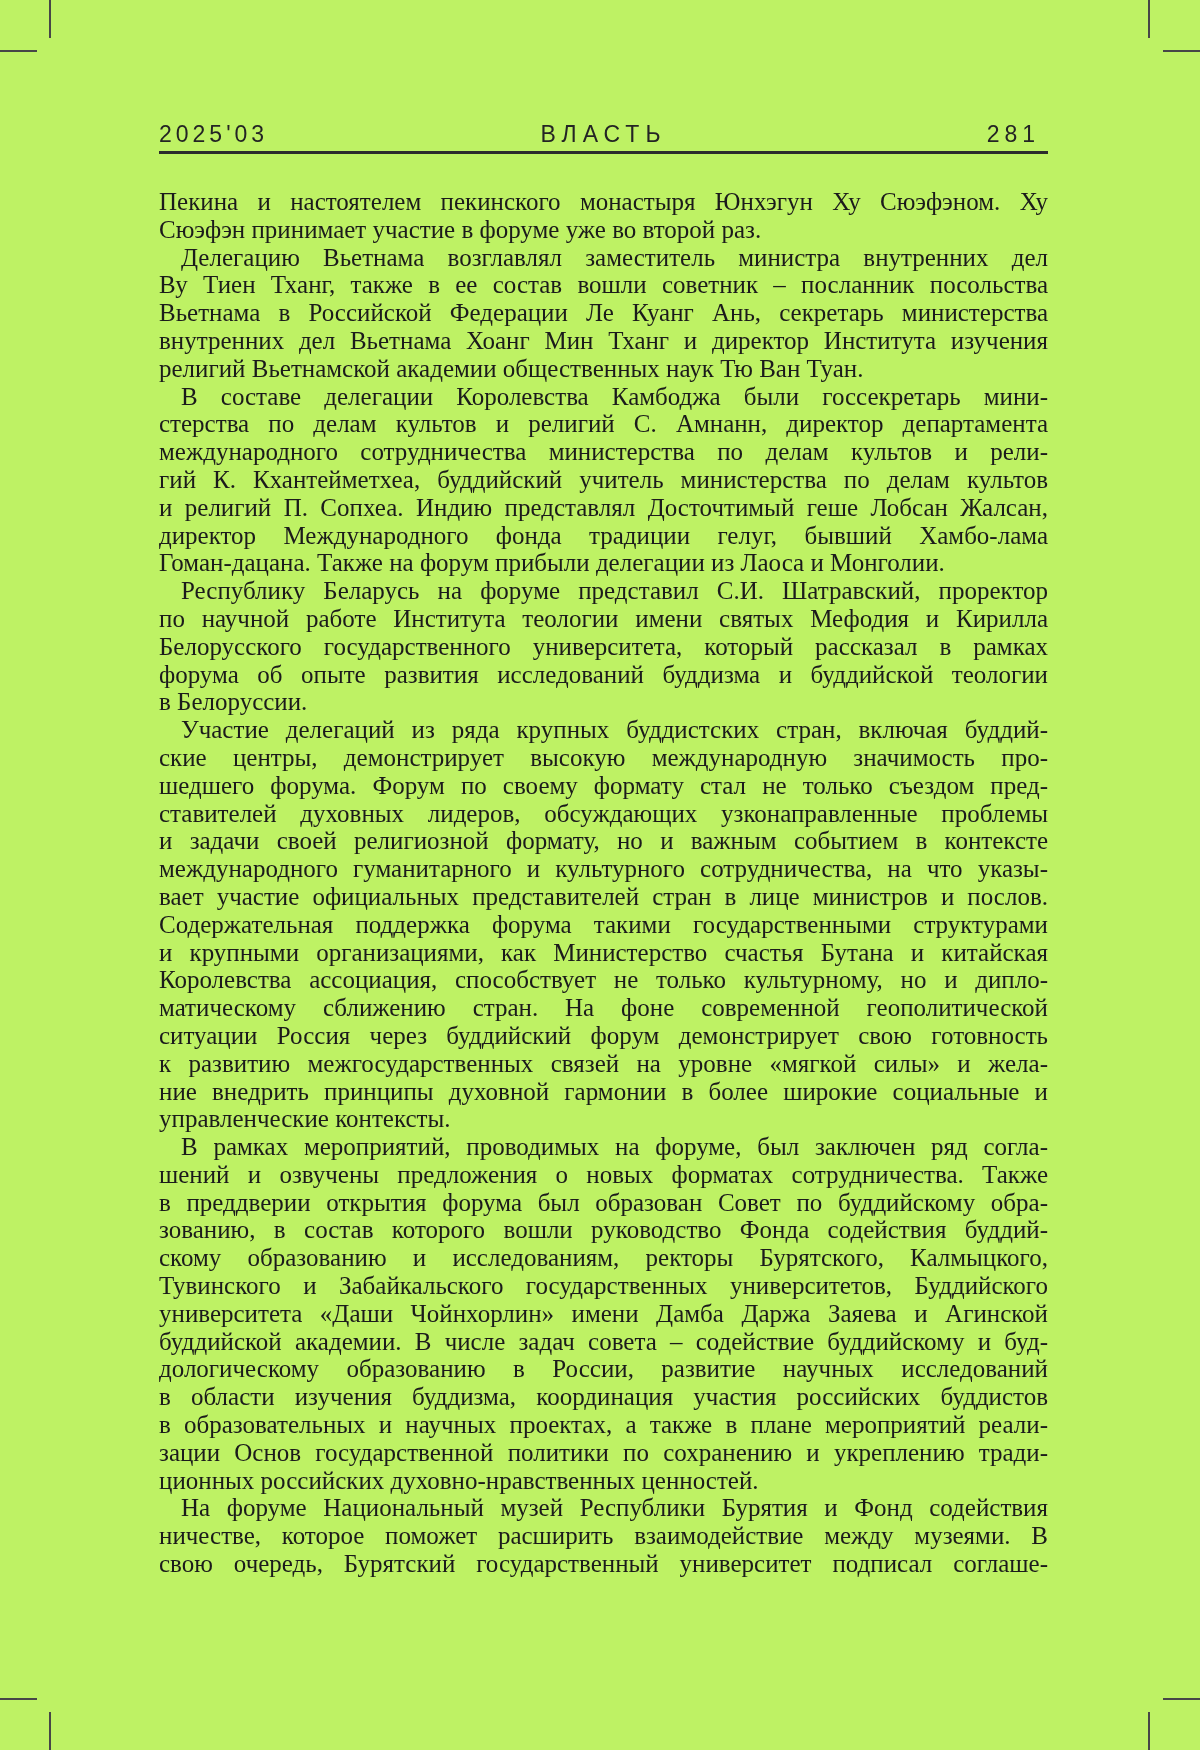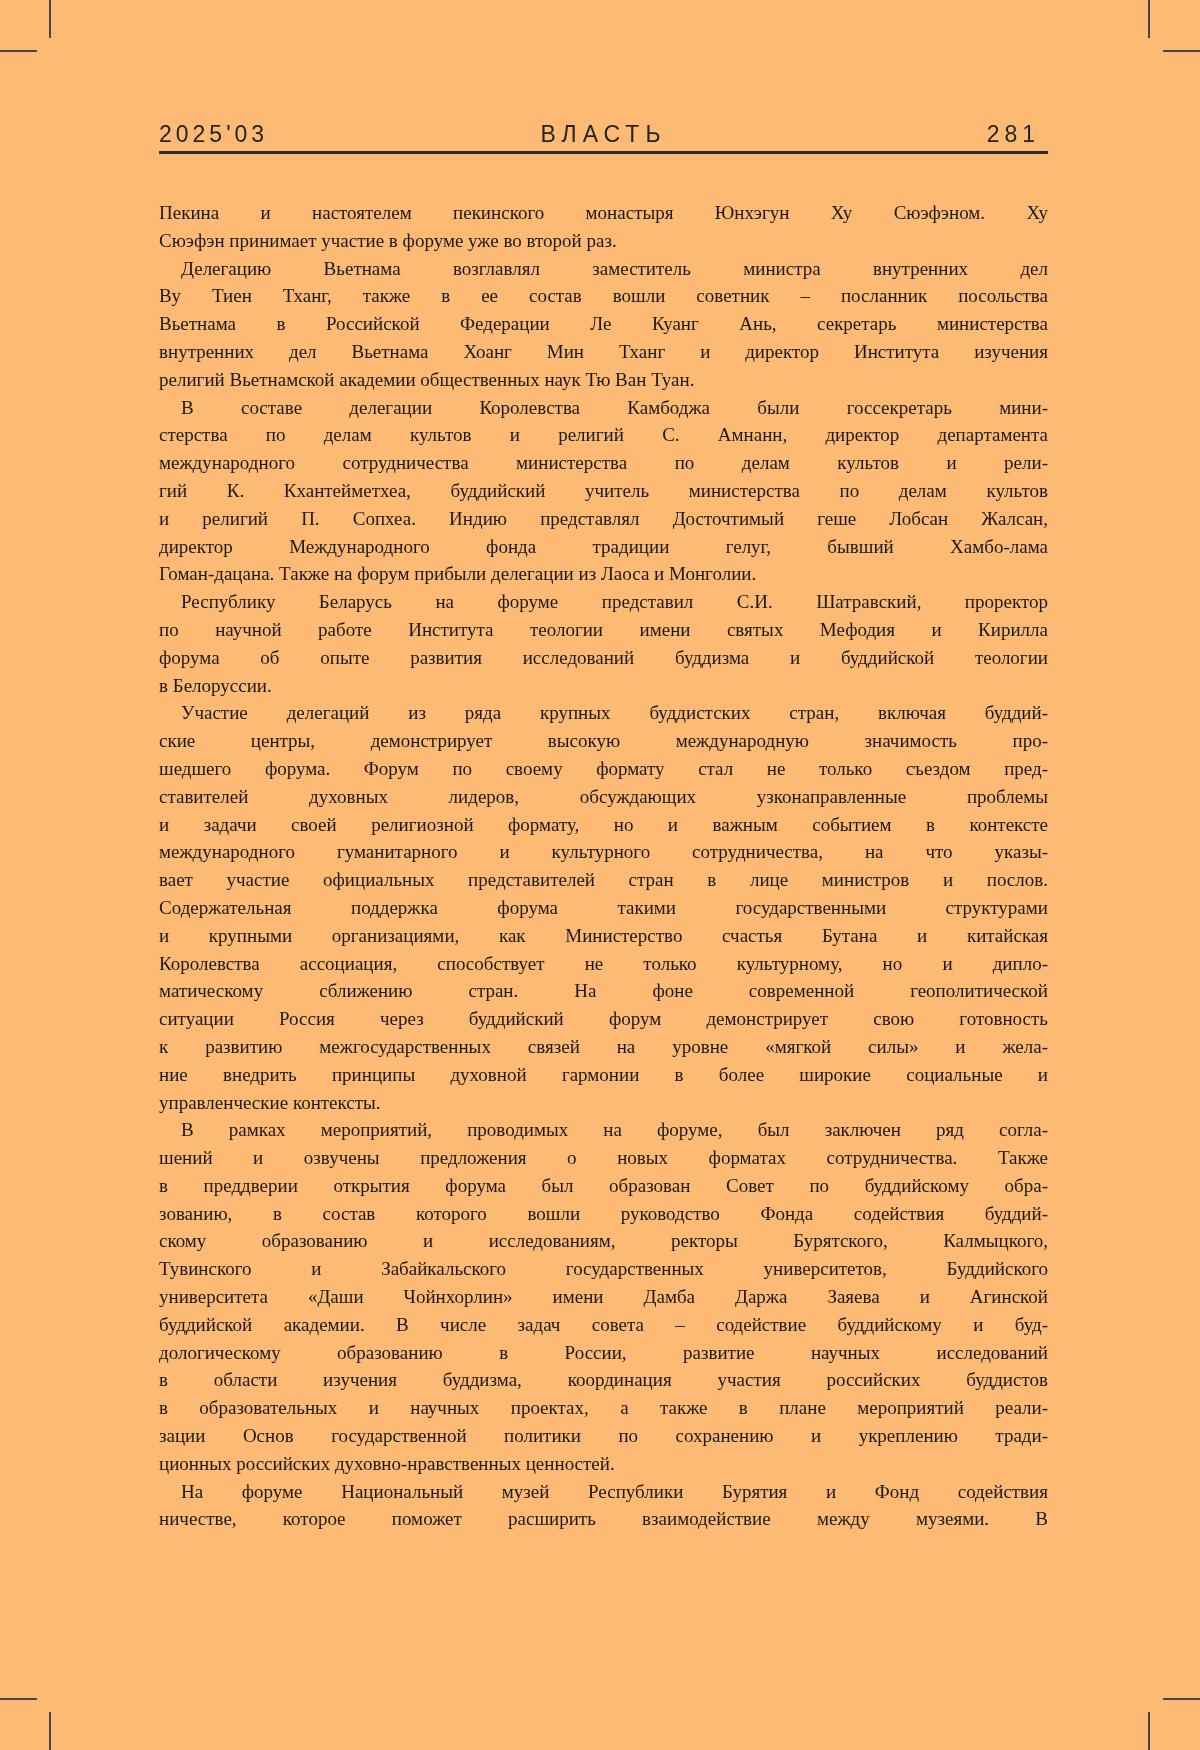--- a/index.html
+++ b/index.html
@@ -4,21 +4,21 @@
 <style>
   html, body {
     margin: 0;
     padding: 0;
     background: #ffffff;
   }
   .page {
     position: relative;
     width: 1200px;
     height: 1750px;
-    background: #fdba74;
+    background: #bef264;
     overflow: hidden;
     font-family: "Liberation Serif", serif;
   }
 
   
   .crop {
     position: absolute;
     background: #474747;
   }
   .crop.tl-v { left: 49px;   top: 0;       width: 2px;  height: 38px; }
@@ -68,23 +68,23 @@
     top: 151px;
     width: 889px;
     height: 3px;
     background: #2c2c2c;
   }
 
   
   .article-body {
     position: absolute;
     left: 159px;
-    top: 199px;
+    top: 188px;
     width: 889px;
-    font-size: 19px;
+    font-size: 25px;
     line-height: 27.8px;
     color: #1b1b1b;
   }
   .line {
     text-align: justify;
     text-align-last: justify;
     white-space: normal;
   }
   .line.para-end {
     text-align-last: left;
@@ -124,20 +124,21 @@
       <div class="line para-end">религий Вьетнамской академии общественных наук Тю Ван Туан.</div>
       <div class="line indent">В составе делегации Королевства Камбоджа были госсекретарь мини-</div>
       <div class="line">стерства по делам культов и религий С. Амнанн, директор департамента</div>
       <div class="line">международного сотрудничества министерства по делам культов и рели-</div>
       <div class="line">гий К. Кхантейметхеа, буддийский учитель министерства по делам культов</div>
       <div class="line">и религий П. Сопхеа. Индию представлял Досточтимый геше Лобсан Жалсан,</div>
       <div class="line">директор Международного фонда традиции гелуг, бывший Хамбо-лама</div>
       <div class="line para-end">Гоман-дацана. Также на форум прибыли делегации из Лаоса и Монголии.</div>
       <div class="line indent">Республику Беларусь на форуме представил С.И. Шатравский, проректор</div>
       <div class="line">по научной работе Института теологии имени святых Мефодия и Кирилла</div>
+      <div class="line">Белорусского государственного университета, который рассказал в рамках</div>
       <div class="line">форума об опыте развития исследований буддизма и буддийской теологии</div>
       <div class="line para-end">в Белоруссии.</div>
       <div class="line indent">Участие делегаций из ряда крупных буддистских стран, включая буддий-</div>
       <div class="line">ские центры, демонстрирует высокую международную значимость про-</div>
       <div class="line">шедшего форума. Форум по своему формату стал не только съездом пред-</div>
       <div class="line">ставителей духовных лидеров, обсуждающих узконаправленные проблемы</div>
       <div class="line">и задачи своей религиозной формату, но и важным событием в контексте</div>
       <div class="line">международного гуманитарного и культурного сотрудничества, на что указы-</div>
       <div class="line">вает участие официальных представителей стран в лице министров и послов.</div>
       <div class="line">Содержательная поддержка форума такими государственными структурами</div>
@@ -156,15 +157,16 @@
       <div class="line">Тувинского и Забайкальского государственных университетов, Буддийского</div>
       <div class="line">университета «Даши Чойнхорлин» имени Дамба Даржа Заяева и Агинской</div>
       <div class="line">буддийской академии. В числе задач совета – содействие буддийскому и буд-</div>
       <div class="line">дологическому образованию в России, развитие научных исследований</div>
       <div class="line">в области изучения буддизма, координация участия российских буддистов</div>
       <div class="line">в образовательных и научных проектах, а также в плане мероприятий реали-</div>
       <div class="line">зации Основ государственной политики по сохранению и укреплению тради-</div>
       <div class="line para-end">ционных российских духовно-нравственных ценностей.</div>
       <div class="line indent">На форуме Национальный музей Республики Бурятия и Фонд содействия</div>
       <div class="line">ничестве, которое поможет расширить взаимодействие между музеями. В</div>
+      <div class="line">свою очередь, Бурятский государственный университет подписал соглаше-</div>
     </div>
 
 </div>
 
 </body></html>

